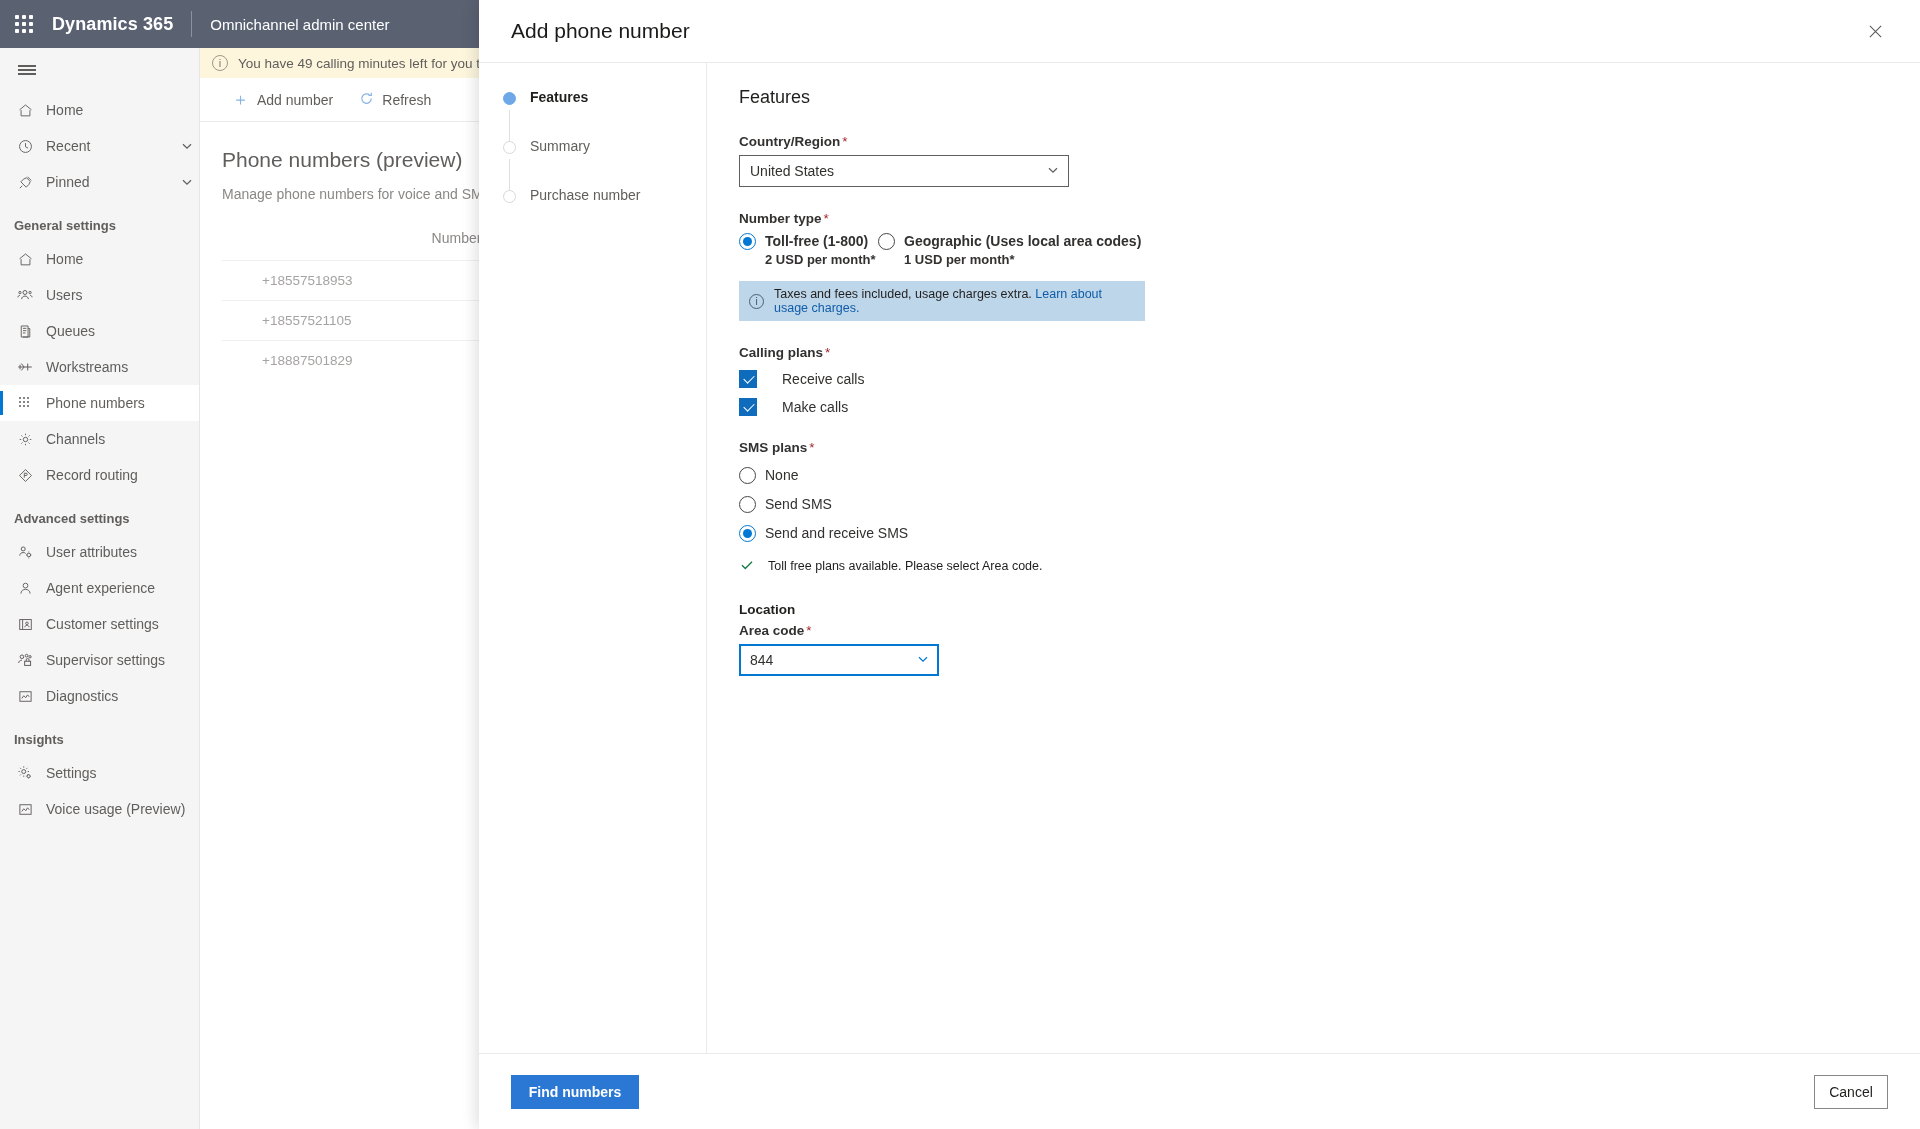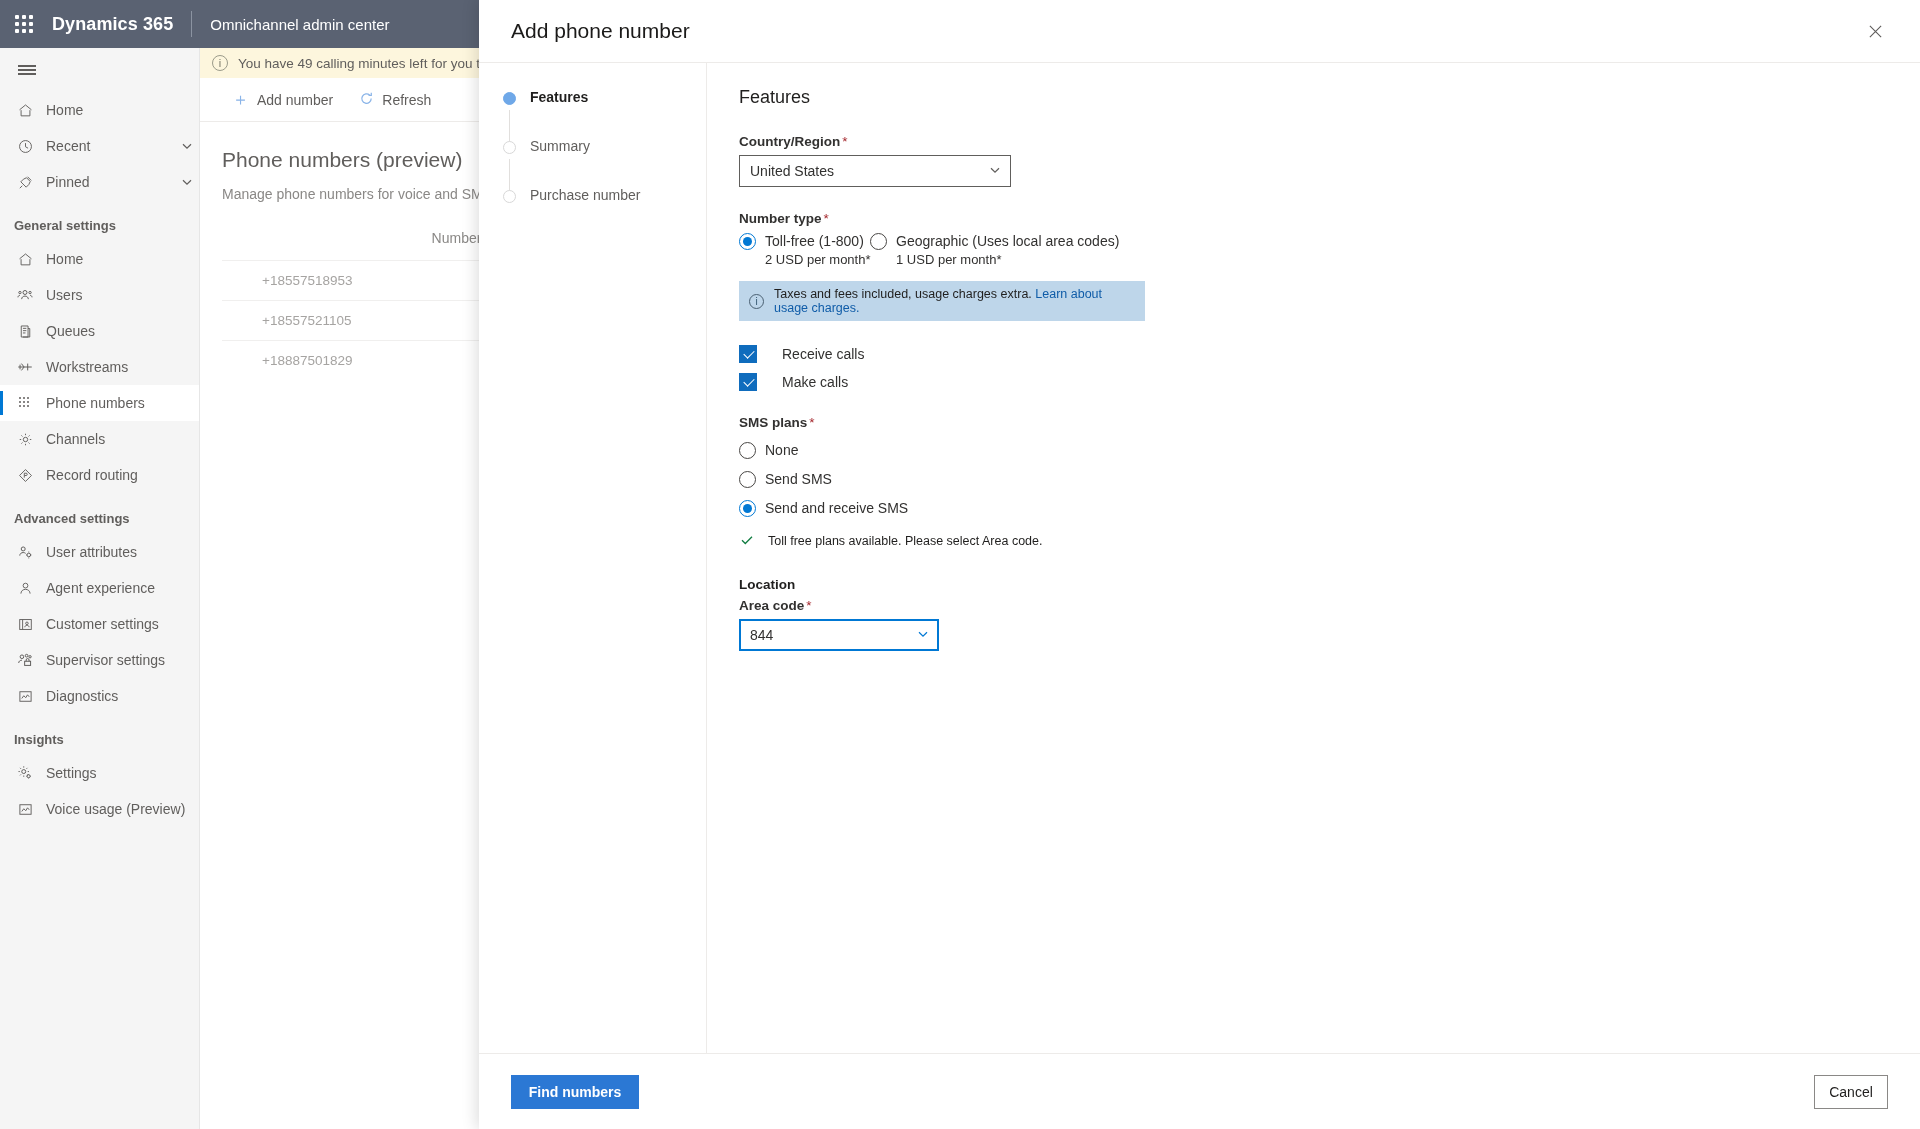--- a/index.html
+++ b/index.html
@@ -169,30 +169,30 @@
   }
   .section-title {
     font-size: 18px; color: #201f1e; margin: 0 0 26px 0; white-space: nowrap;
   }
   .field-label {
     font-size: 13.5px; color: #323130; font-weight: bold; margin-bottom: 6px; white-space: nowrap;
   }
   .req { color: #a4262c; font-weight: normal; padding-left: 2px; }
 
   .select-box {
-    width: 272px; height: 32px; border: 1px solid #605e5c; background: #fff;
+    width: 330px; height: 32px; border: 1px solid #605e5c; background: #fff;
     display:flex; align-items:center; justify-content:space-between;
     padding: 0 9px 0 10px; font-size: 14px; color: #323130; cursor: pointer;
   }
   .select-box.focused { border: 2px solid #0078d4; padding: 0 8px 0 9px; }
   .select-box .chev { color: #605e5c; font-size: 11px; }
   .select-box.focused .chev { color: #0078d4; }
 
   .group { margin-top: 24px; }
-  .radio-row { display: flex; gap: 0; }
+  .radio-row { display: flex; gap: 8px; font-weight: bold; }
   .radio-opt { display: flex; align-items: flex-start; cursor: pointer; }
   .radio-opt.col1 { width: 131px; }
   .radio {
     width: 17px; height: 17px; border-radius: 50%; border: 1px solid #484644;
     background: #fff; flex: 0 0 17px; margin-top: 1px; position: relative;
   }
   .radio.on { border: 1px solid #0078d4; }
   .radio.on::after {
     content:""; position:absolute; left:3px; top:3px; width:9px; height:9px;
     border-radius: 50%; background: #0078d4;
@@ -626,20 +626,23 @@
         <div class="infobar">
           <span class="ico">i</span>
           <span>
             <span>Taxes and fees included, usage charges extra.</span>
             <a href="#">Learn about usage charges.</a>
           </span>
         </div>
       </div>
 
       <div class="group">
+        <div class="field-label">
+          <span>Calling plans</span><span class="req">*</span>
+        </div>
         <label class="check-row">
           <span class="cbox on"></span>
           <span class="check-label">Receive calls</span>
         </label>
         <label class="check-row">
           <span class="cbox on"></span>
           <span class="check-label">Make calls</span>
         </label>
       </div>
 

